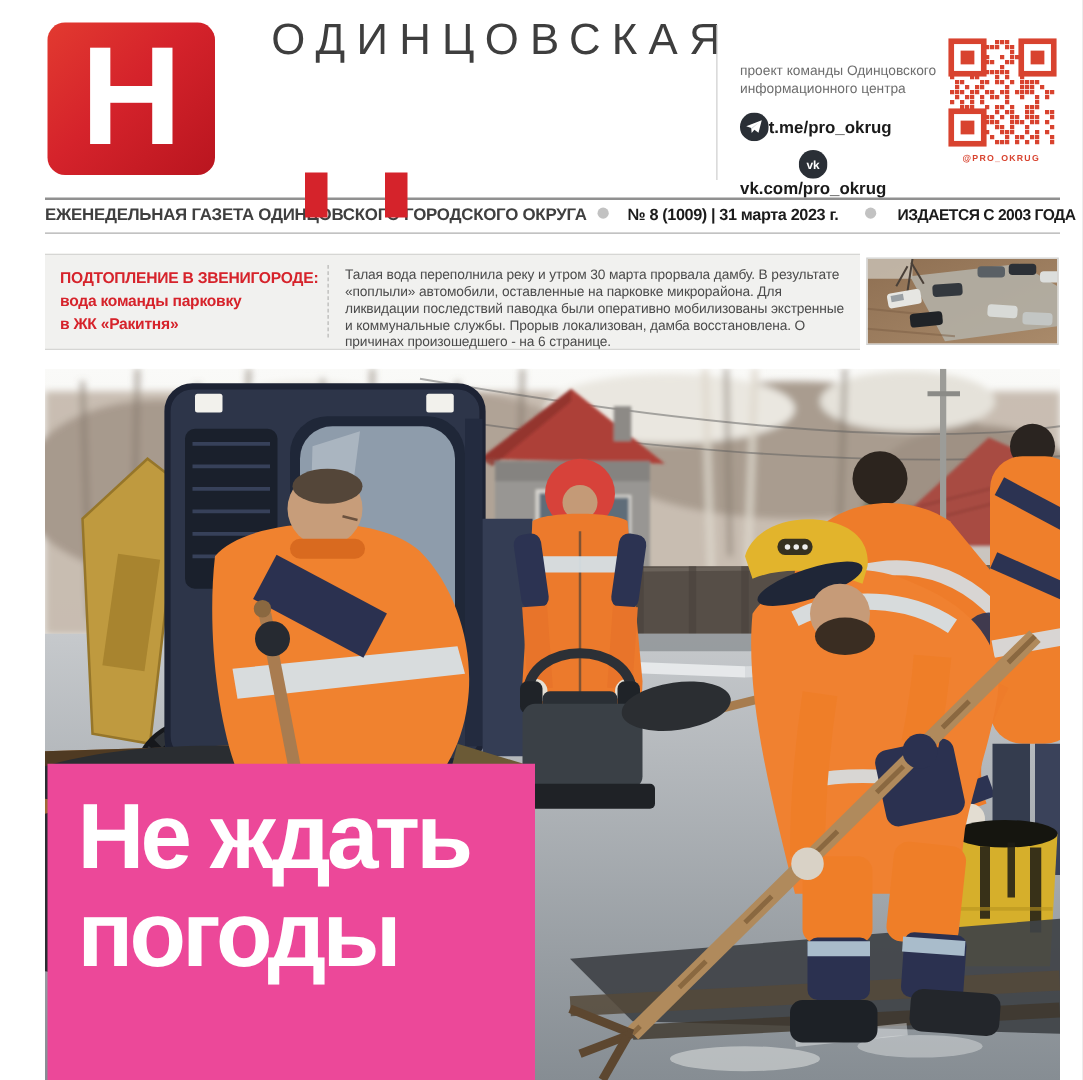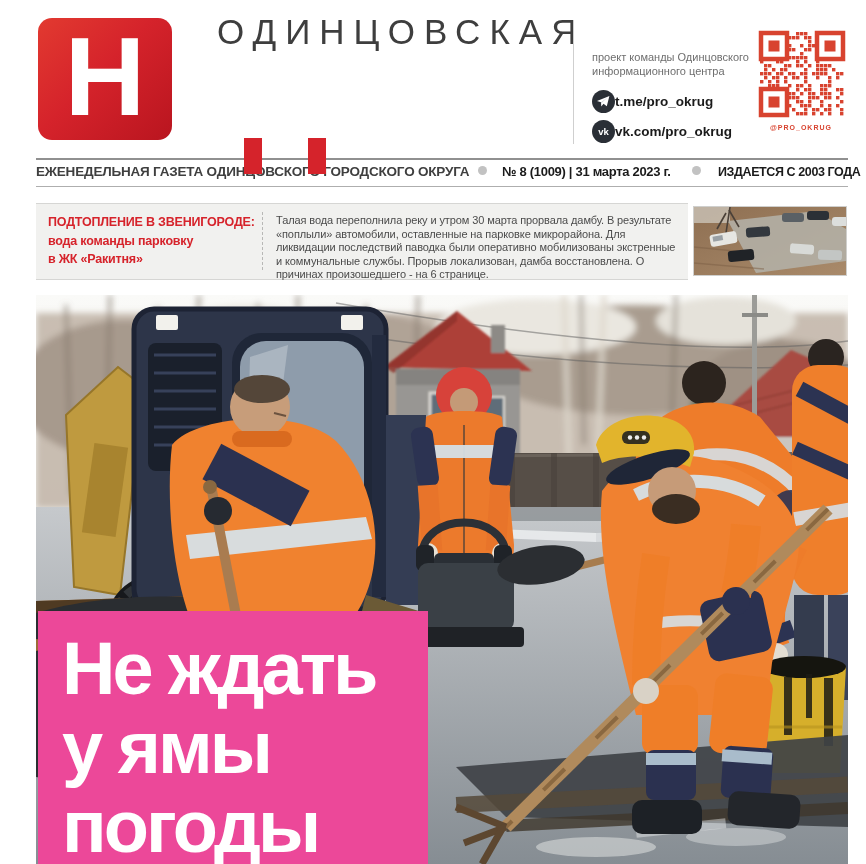--- a/index.html
+++ b/index.html
@@ -70,21 +70,21 @@
 
   <div class="abs soc-row" style="left:592px;top:90px;">
     <svg class="soc-icon" viewBox="0 0 23 23">
       <circle cx="11.5" cy="11.5" r="11.5" fill="#2a2f36"></circle>
       <path d="M17.4 6.1 L5.0 11.0 L9.0 12.3 L9.3 16.4 L11.5 13.7 L14.8 16.2 Z" fill="#ffffff"></path>
       <path d="M9.0 12.3 L15.6 7.6 L9.3 13.2 Z" fill="#c9ced4"></path>
     </svg>
     <span class="soc-text">t.me/pro_okrug</span>
   </div>
 
-  <div class="abs soc-row" style="left:592px;top:120px;">
+  <div class="abs soc-row" style="left:592px;top:120px;flex-direction:column;">
     <svg class="soc-icon" viewBox="0 0 23 23">
       <circle cx="11.5" cy="11.5" r="11.5" fill="#2a2f36"></circle>
       <text x="11.5" y="15.3" text-anchor="middle" font-family="Liberation Sans, sans-serif" font-size="9.5" font-weight="700" fill="#ffffff">vk</text>
     </svg>
     <span class="soc-text">vk.com/pro_okrug</span>
   </div>
 
   <div class="abs qr-wrap">
     <svg width="92" height="92" viewBox="0 0 92 92">
       <rect x="0" y="0" width="92" height="92" fill="#ffffff"></rect>
@@ -572,17 +572,16 @@
           <line x1="470" y1="532" x2="428" y2="548"></line>
         <line x1="466" y1="534" x2="446" y2="569"></line>
       </g>
       <circle cx="700" cy="306" r="14" fill="#2b3150"></circle>
       <circle cx="610" cy="396" r="13" fill="#d9d2c6"></circle>
     </g>
   </svg>
 
   <div class="abs headline-box">
     <span class="hl">Не ждать</span>
-    <span class="hl">у ямы</span>
     <span class="hl">погоды</span>
   </div>
 
 </div>
 
 </body></html>

